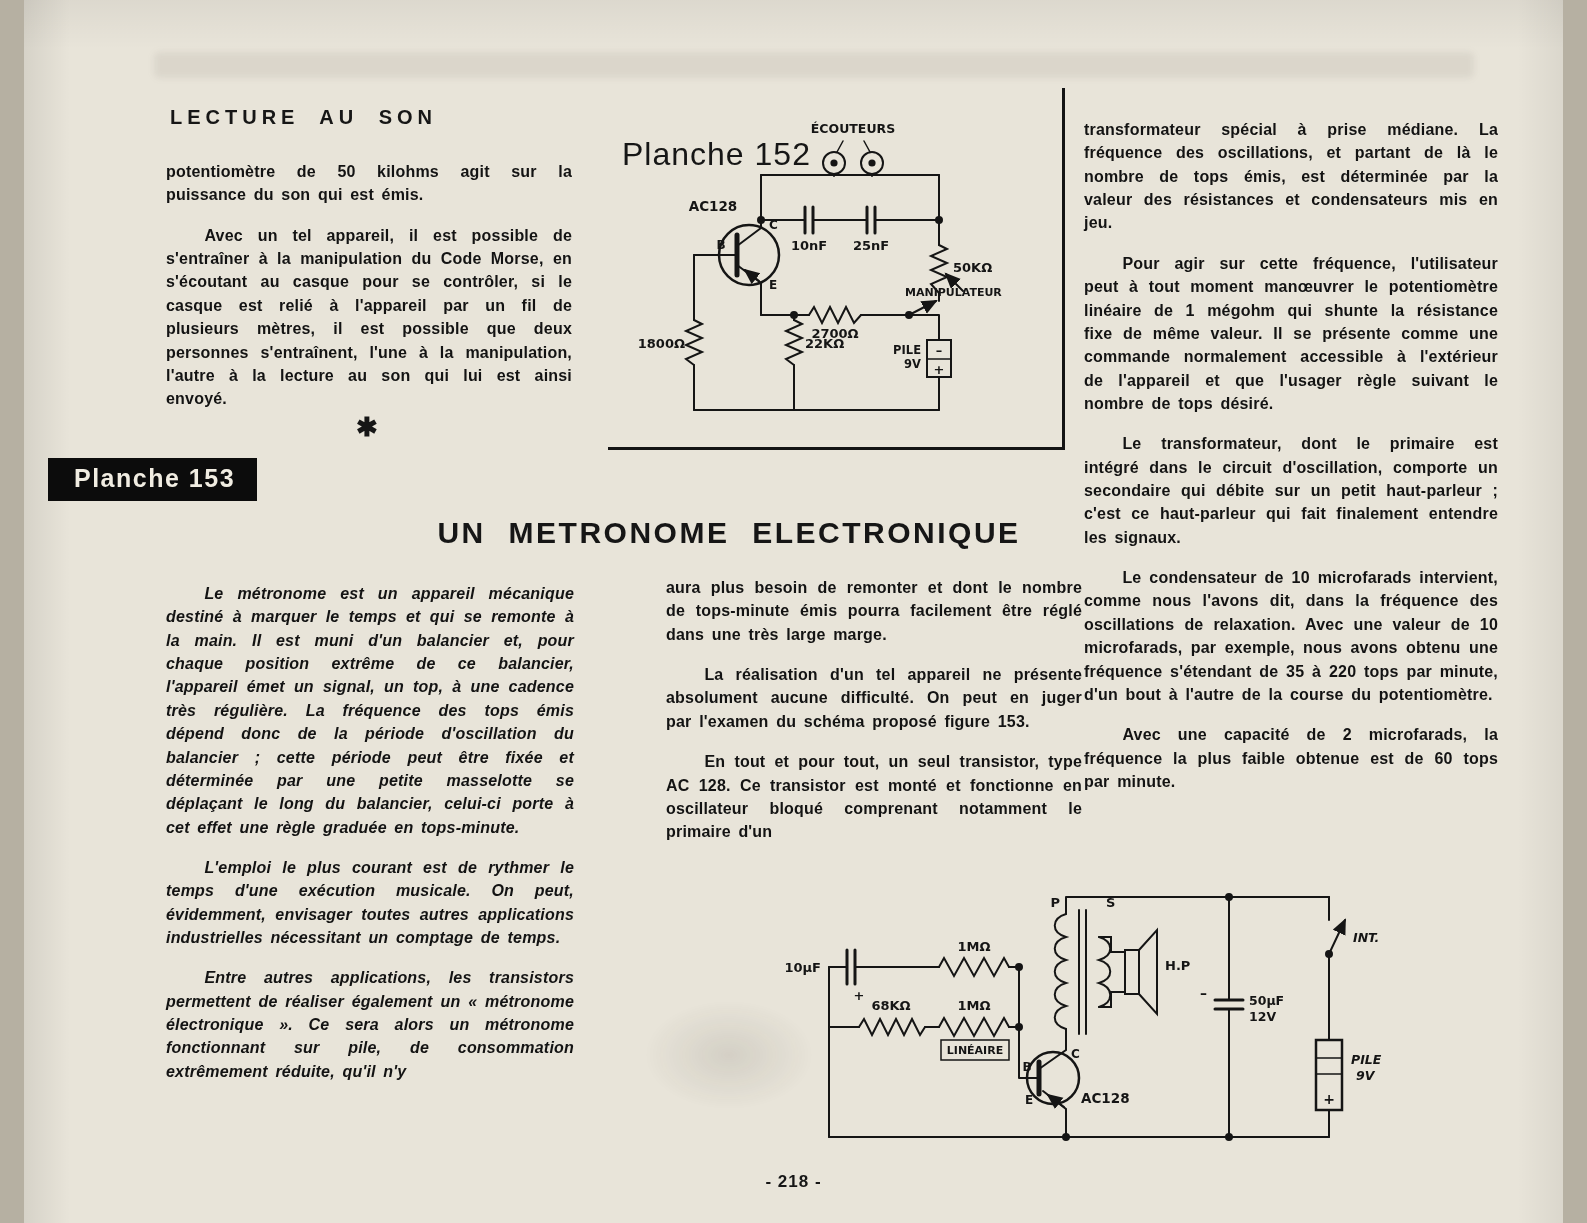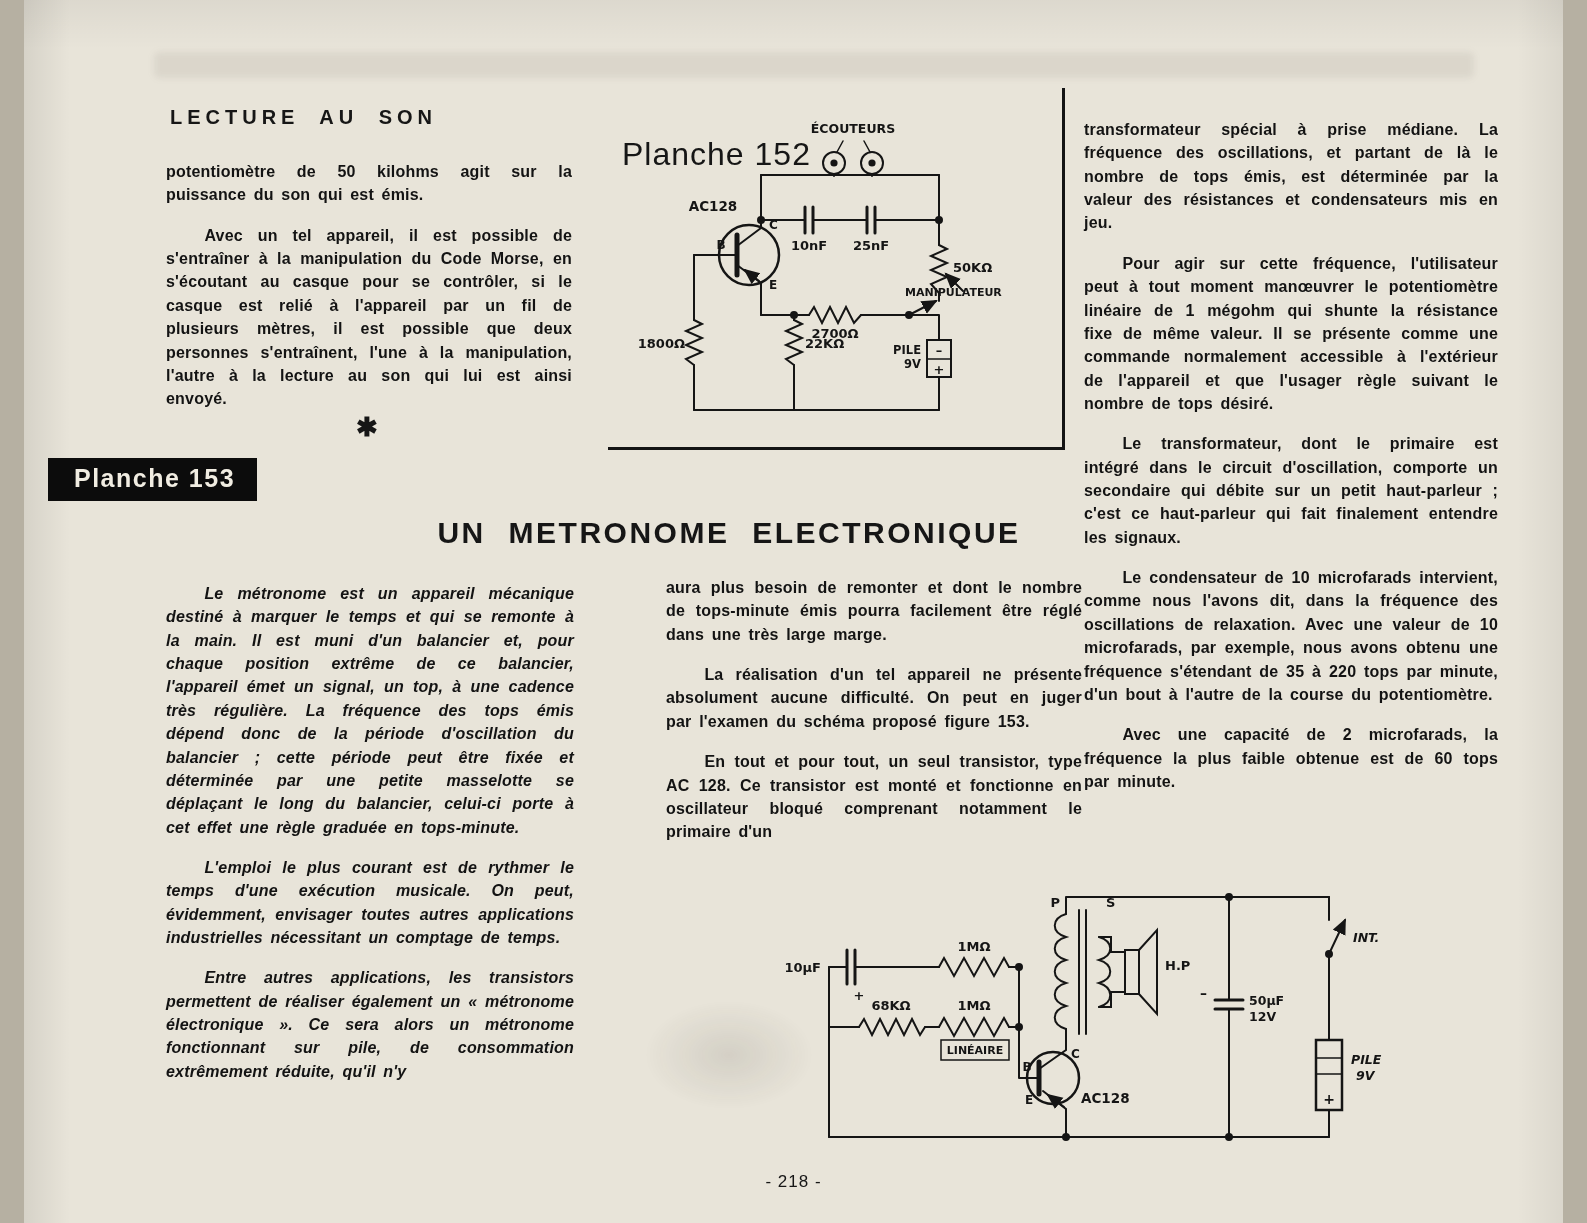--- a/index.html
+++ b/index.html
@@ -20,21 +20,21 @@
              word-spacing:3px;letter-spacing:.2px;color:#131313;}
   .body-text p{margin:0 0 17px 0;}
   .body-text p.indent{text-indent:2.4em;}
   .abs{position:absolute;}
   .section-title{font-size:20px;font-weight:800;letter-spacing:5px;word-spacing:10px;}
   .planche152-title{font-size:32px;font-weight:400;letter-spacing:1px;}
   .banner{background:#0c0c0c;color:#f1ede2;font-size:25px;font-weight:800;
           letter-spacing:1.5px;padding:6px 22px 8px 26px;display:inline-block;}
   .main-title{font-size:30px;font-weight:800;letter-spacing:2.5px;word-spacing:12px;text-align:center;}
   .star{font-size:26px;font-weight:700;}
-  .page-number{font-size:17px;font-weight:400;letter-spacing:1px;text-align:center;width:100%;}
+  .page-number{font-size:17px;font-weight:700;letter-spacing:1px;text-align:center;width:100%;}
   .frame{background:#141414;}
   .sch text{font-family:"DejaVu Sans",sans-serif;font-weight:700;fill:#151515;}
   .sch .it{font-style:italic;}
   .ghost{background:rgba(105,100,88,.10);filter:blur(3px);border-radius:6px;}
   .fingerprint{background:radial-gradient(ellipse at center,rgba(40,38,32,.10),rgba(40,38,32,0) 70%);
                filter:blur(1px);}
   .edge-mark{background:#26251f;border-radius:2px;opacity:.85;}
 </style>
 </head>
 <body>

